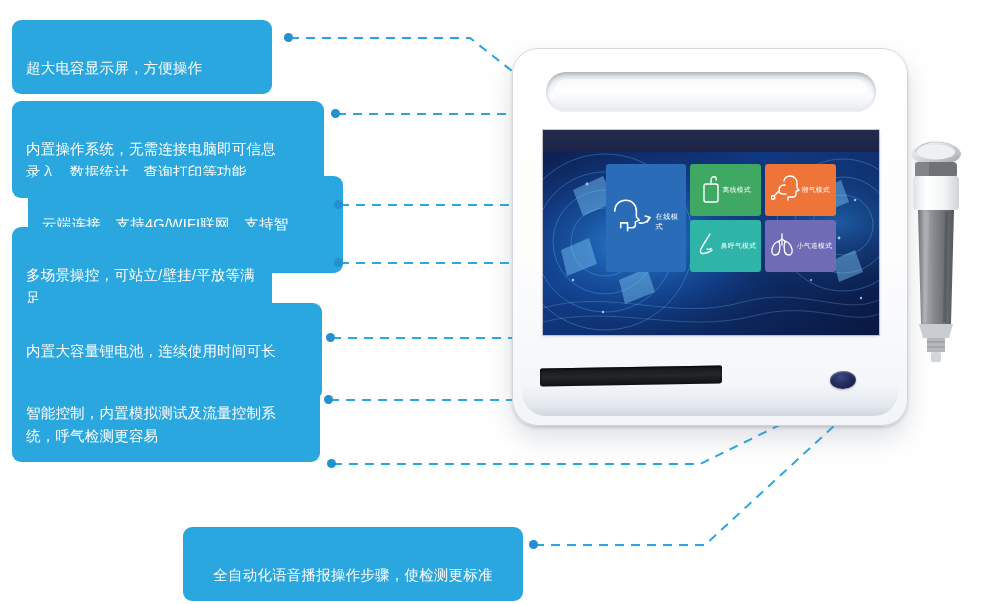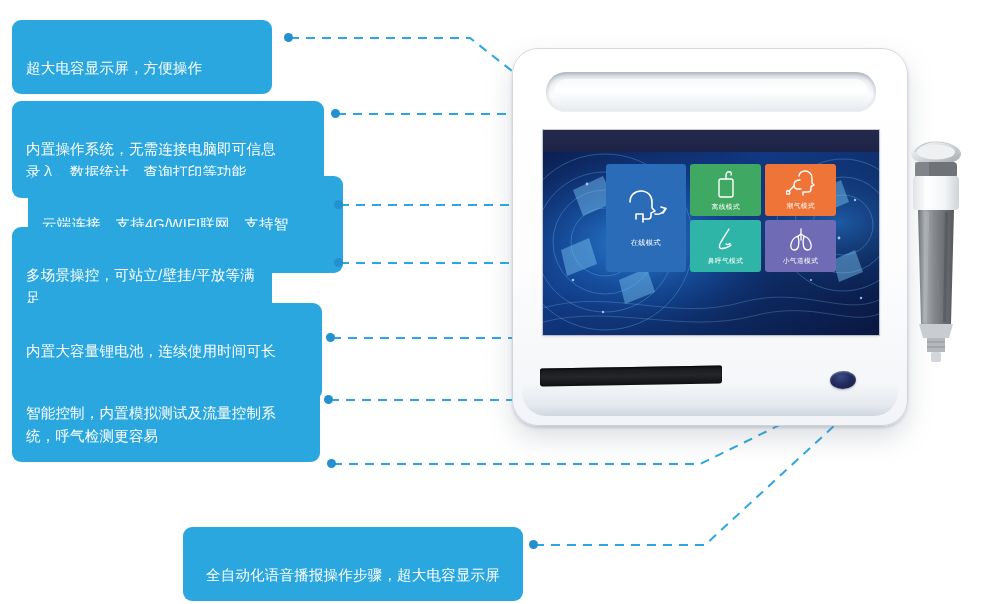--- a/index.html
+++ b/index.html
@@ -155,21 +155,21 @@
     display: grid;
     grid-template-columns: 80px 1fr 1fr;
     grid-template-rows: 1fr 1fr;
     gap: 4px;
     z-index: 4;
   }
   .tile {
     position: relative;
     border-radius: 3px;
     display: flex;
-    flex-direction: column;
+    flex-direction: row;
     align-items: center;
     justify-content: center;
   }
   .tile.big { grid-row: span 2; }
   .tile-icon {
     display: block;
     margin-bottom: 3px;
   }
   .tile-label {
     font-size: 7px;
@@ -269,21 +269,21 @@
 
   <div class="callout" style="left:12px; top:365px; width:308px;">
     <span>智能控制，内置模拟测试及流量控制系
 统，呼气检测更容易</span>
   </div>
   <div class="dot" style="left:324px; top:395px;"></div>
 
   <div class="dot" style="left:327px; top:459px;"></div>
 
   <div class="callout center" style="left:183px; top:527px; width:340px;">
-    <span>全自动化语音播报操作步骤，超大电容显示屏</span>
+    <span>全自动化语音播报操作步骤，使检测更标准</span>
   </div>
   <div class="dot" style="left:529px; top:540px;"></div>
 
   <div id="device">
     <div class="body-shell"></div>
 
     <div class="handle-slot">
       <div class="handle-inner"></div>
     </div>
 

